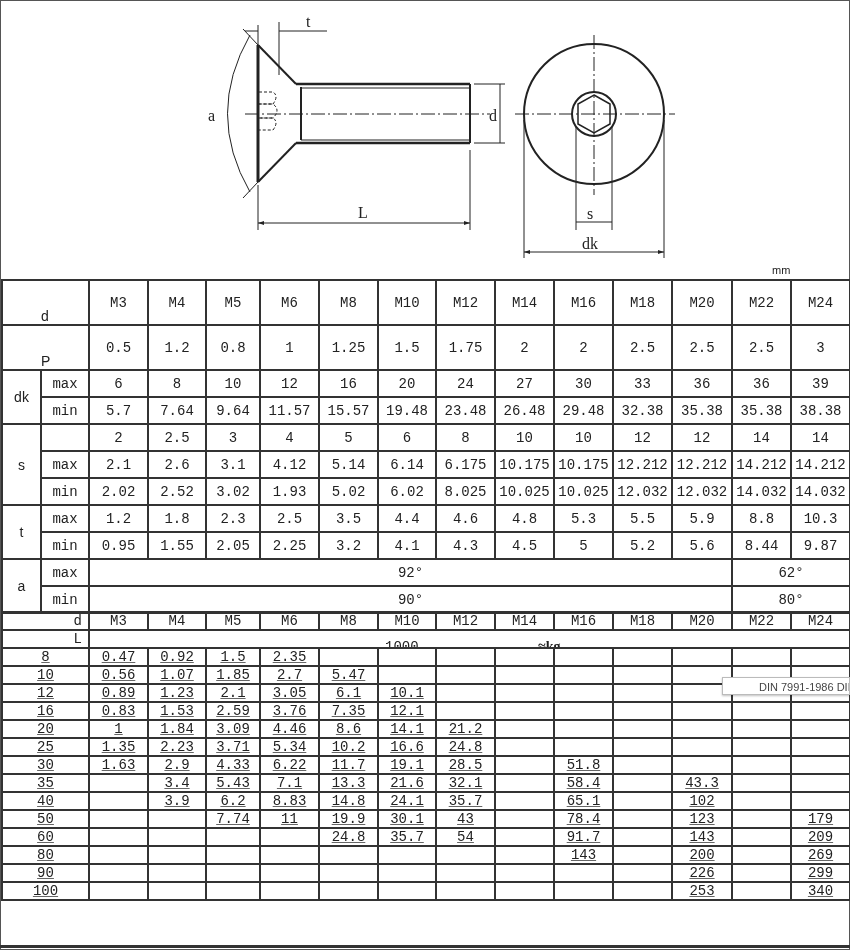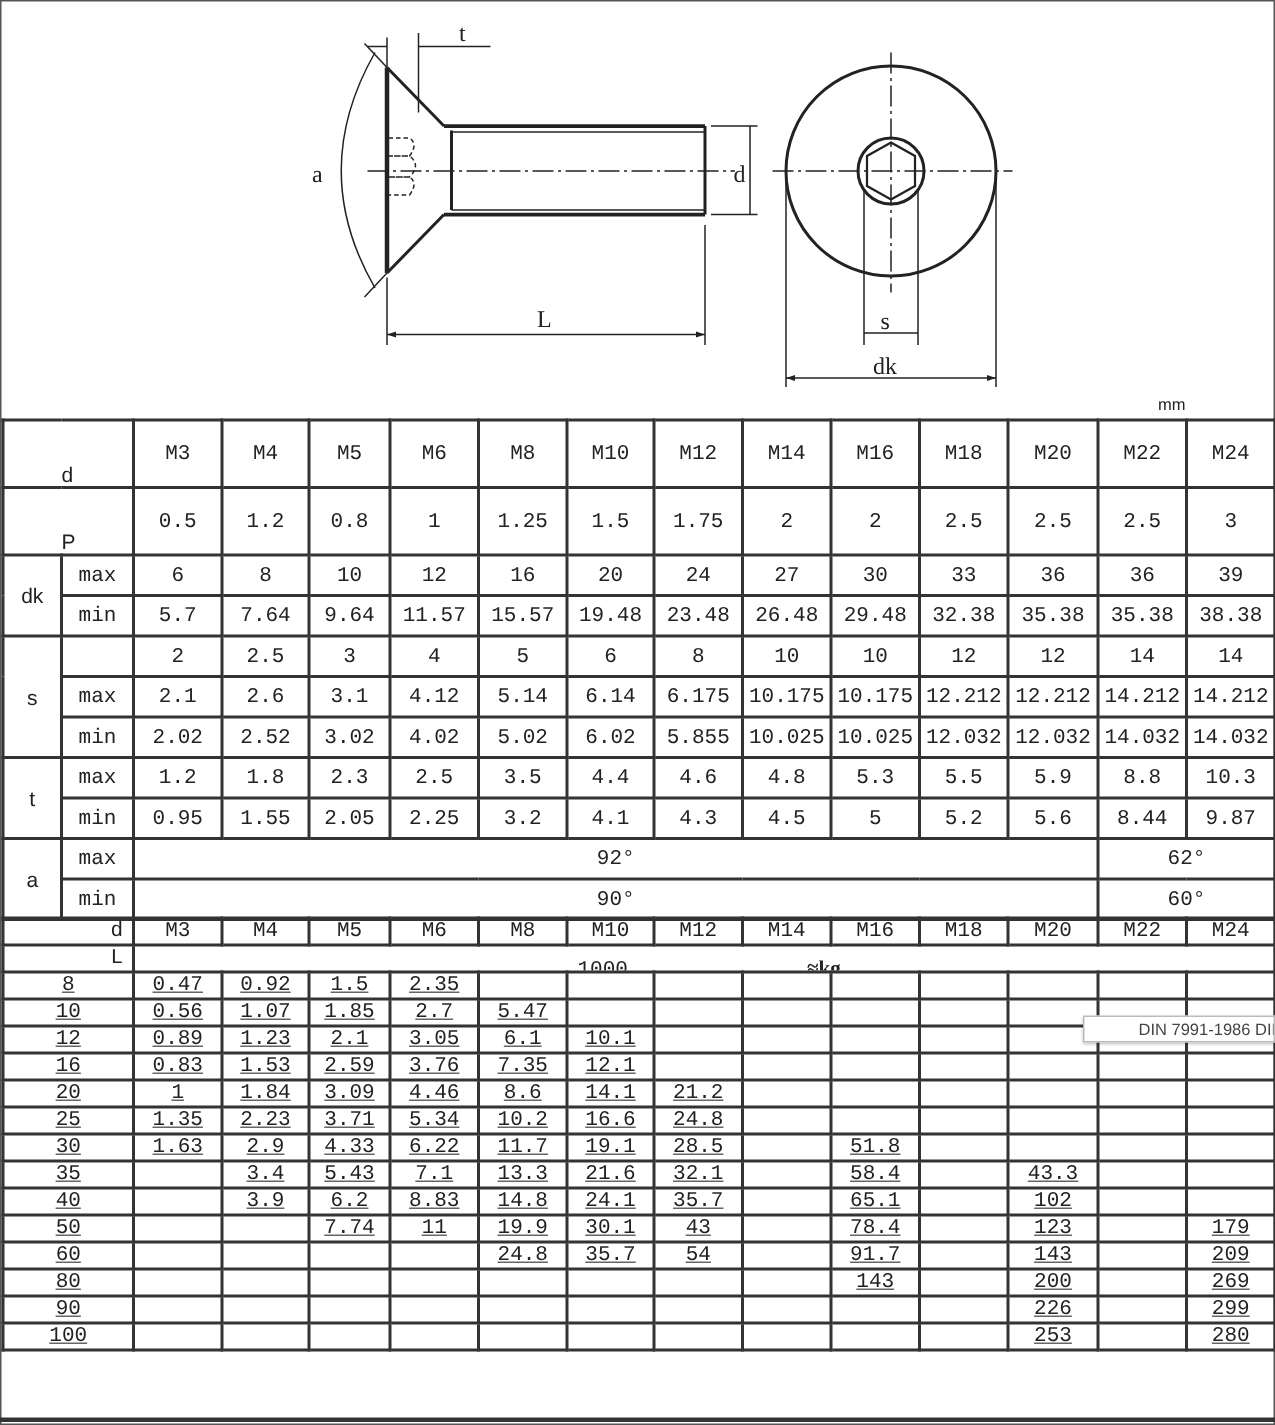--- a/index.html
+++ b/index.html
@@ -205,24 +205,24 @@
         <td>12.212</td>
         <td>12.212</td>
         <td>14.212</td>
         <td>14.212</td>
       </tr>
       <tr style="height:27px">
         <td class="sub">min</td>
         <td>2.02</td>
         <td>2.52</td>
         <td>3.02</td>
-        <td>4.02</td>
+        <td>1.93</td>
         <td>5.02</td>
         <td>6.02</td>
-        <td>5.855</td>
+        <td>8.025</td>
         <td>10.025</td>
         <td>10.025</td>
         <td>12.032</td>
         <td>12.032</td>
         <td>14.032</td>
         <td>14.032</td>
       </tr>
       <tr style="height:27px">
         <td rowspan="2" class="sym">t</td>
         <td class="sub">max</td>
@@ -258,21 +258,21 @@
       </tr>
       <tr style="height:27px">
         <td rowspan="2" class="sym">a</td>
         <td class="sub">max</td>
         <td colspan="11">92°</td>
         <td colspan="2">62°</td>
       </tr>
       <tr style="height:27px">
         <td class="sub">min</td>
         <td colspan="11">90°</td>
-        <td colspan="2">60°</td>
+        <td colspan="2">80°</td>
       </tr>
     </tbody>
 </table>
 
 <table class="wt">
   <colgroup>
     <col style="width:87px">
     <col style="width:59px">
       <col style="width:58px">
       <col style="width:54px">
@@ -526,19 +526,19 @@
         <td class="underl"></td>
         <td class="underl"></td>
         <td class="underl"></td>
         <td class="underl"></td>
         <td class="underl"></td>
         <td class="underl"></td>
         <td class="underl"></td>
         <td class="underl"></td>
         <td class="underl">253</td>
         <td class="underl"></td>
-        <td class="underl">280</td>
+        <td class="underl">340</td>
       </tr>
     </tbody>
 </table>
 
 <div class="tooltip">DIN 7991-1986 DIN7</div>
 <div class="bottom-rule"></div>
 
 </body></html>

